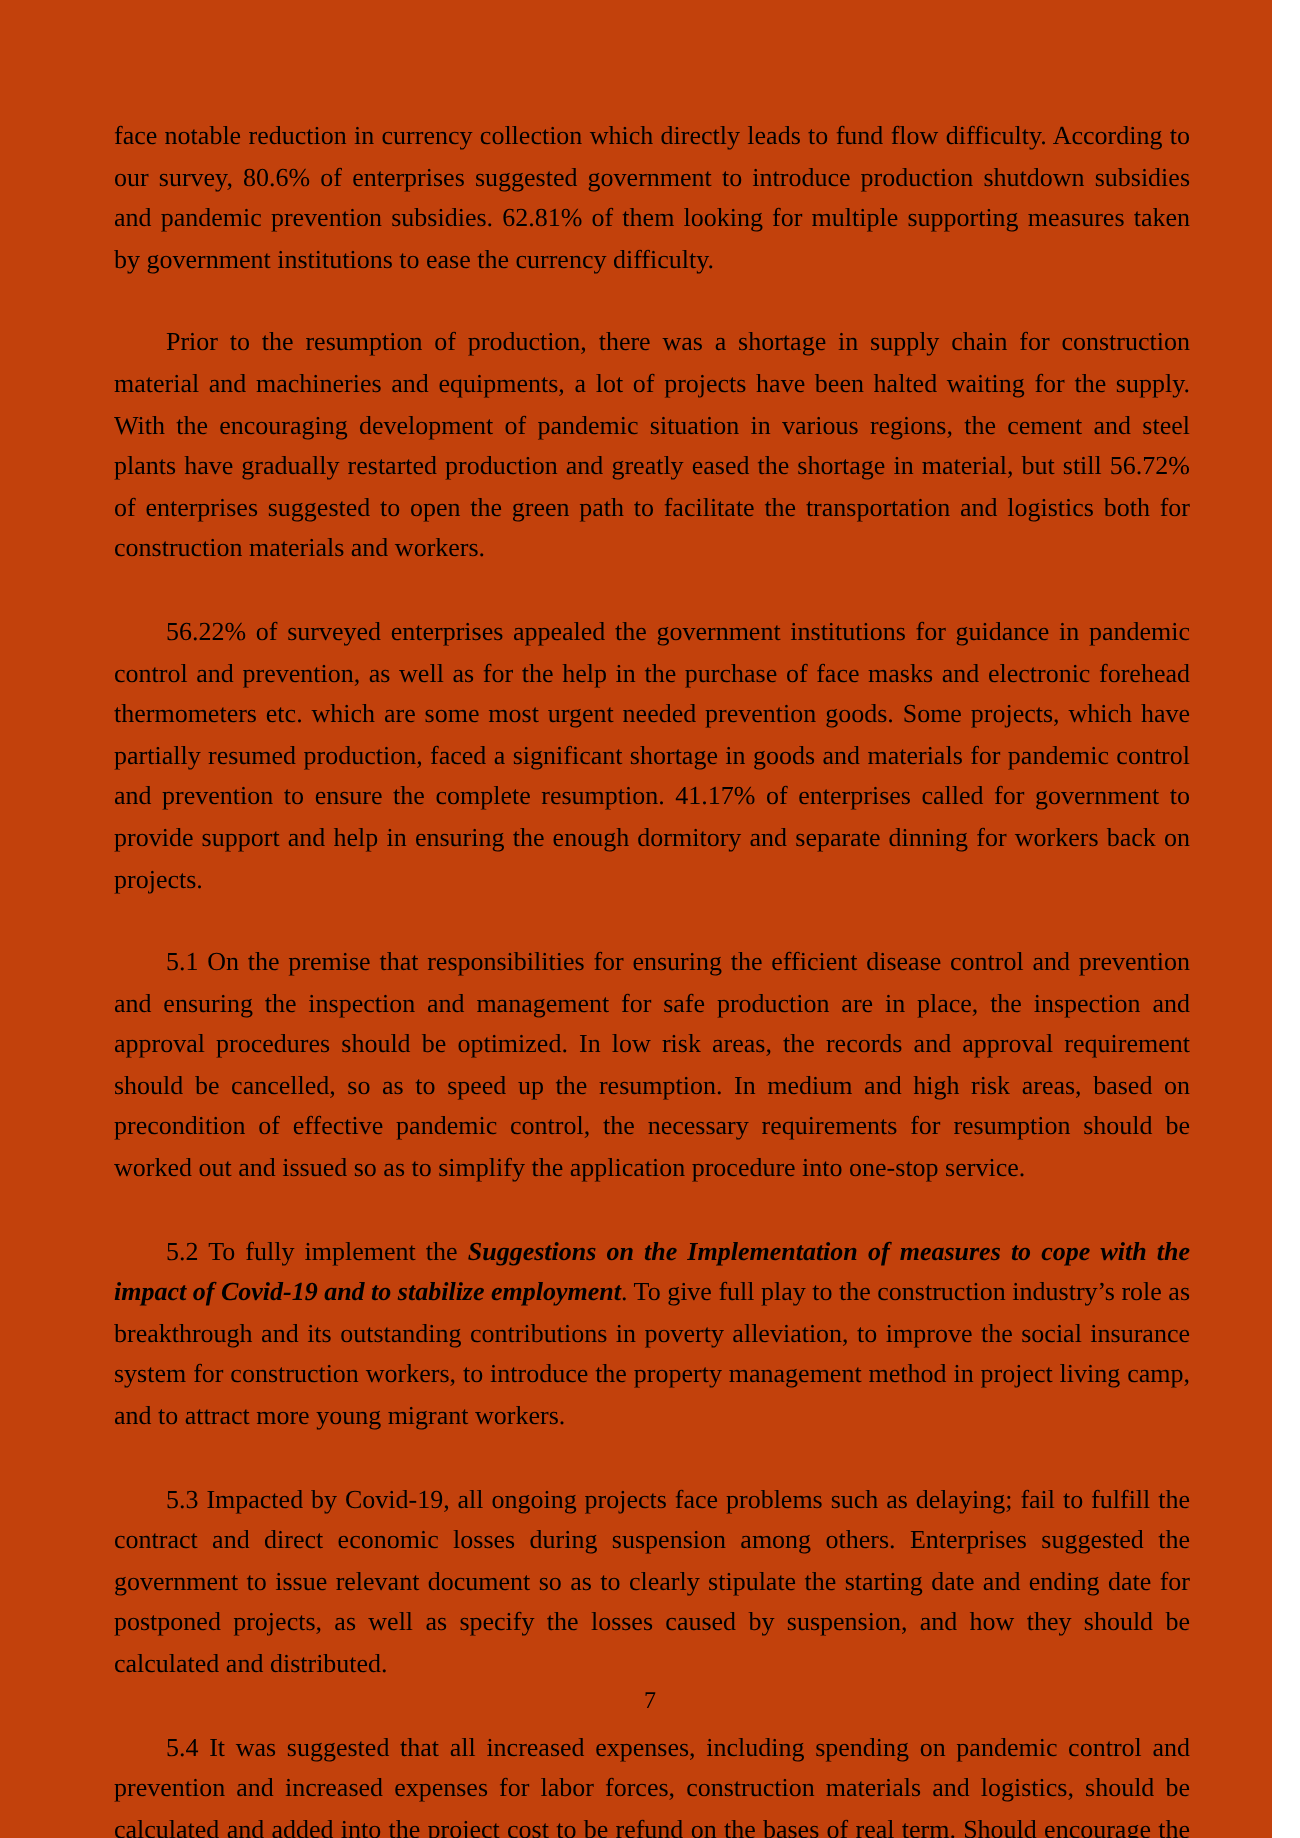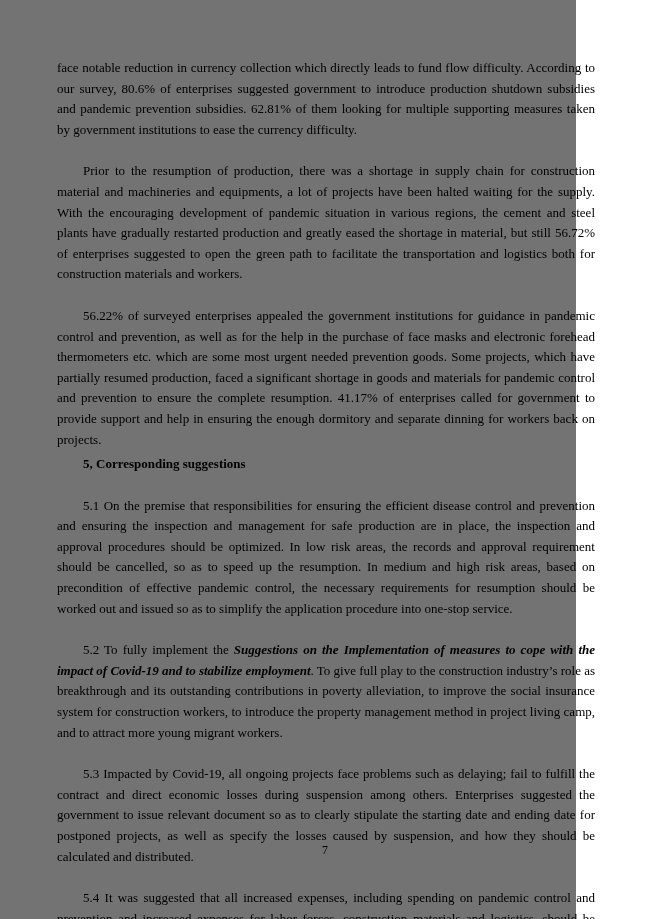--- a/index.html
+++ b/index.html
@@ -8,23 +8,23 @@
     background: #ffffff;
   }
   body {
     width: 650px;
     height: 919px;
     font-family: "Liberation Serif", serif;
     color: #000000;
   }
   .page {
     position: relative;
-    width: 576px;
+    width: 636px;
     height: 919px;
-    background: #737373;
+    background: #c2410c;
     box-sizing: border-box;
   }
   .content {
     position: absolute;
     left: 57px;
     top: 58px;
     width: 538px;
   }
   p {
     margin: 0 0 1px 0;
@@ -72,21 +72,20 @@
   <div class="content">
 
     <p class="">face notable reduction in currency collection which directly leads to fund flow difficulty. According to our survey, 80.6% of enterprises suggested government to introduce production shutdown subsidies and pandemic prevention subsidies. 62.81% of them looking for multiple supporting measures taken by government institutions to ease the currency difficulty.</p>
 
 
     <p class="indent spaced">Prior to the resumption of production, there was a shortage in supply chain for construction material and machineries and equipments, a lot of projects have been halted waiting for the supply. With the encouraging development of pandemic situation in various regions, the cement and steel plants have gradually restarted production and greatly eased the shortage in material, but still 56.72% of enterprises suggested to open the green path to facilitate the transportation and logistics both for construction materials and workers.</p>
 
 
     <p class="indent spaced">56.22% of surveyed enterprises appealed the government institutions for guidance in pandemic control and prevention, as well as for the help in the purchase of face masks and electronic forehead thermometers etc. which are some most urgent needed prevention goods. Some projects, which have partially resumed production, faced a significant shortage in goods and materials for pandemic control and prevention to ensure the complete resumption. 41.17% of enterprises called for government to provide support and help in ensuring the enough dormitory and separate dinning for workers back on projects.</p>
 
-    <p class="heading spaced">5, Corresponding suggestions</p>
 
     <p class="indent spaced">5.1 On the premise that responsibilities for ensuring the efficient disease control and prevention and ensuring the inspection and management for safe production are in place, the inspection and approval procedures should be optimized. In low risk areas, the records and approval requirement should be cancelled, so as to speed up the resumption. In medium and high risk areas, based on precondition of effective pandemic control, the necessary requirements for resumption should be worked out and issued so as to simplify the application procedure into one-stop service.</p>
 
     <p class="indent spaced"><span>5.2 To fully implement the </span><em class="bolditalic">Suggestions on the Implementation of measures to cope with the impact of Covid-19 and to stabilize employment</em><span>. To give full play to the construction industry’s role as breakthrough and its outstanding contributions in poverty alleviation, to improve the social insurance system for construction workers, to introduce the property management method in project living camp, and to attract more young migrant workers.</span></p>
 
     <p class="indent spaced">5.3 Impacted by Covid-19, all ongoing projects face problems such as delaying; fail to fulfill the contract and direct economic losses during suspension among others. Enterprises suggested the government to issue relevant document so as to clearly stipulate the starting date and ending date for postponed projects, as well as specify the losses caused by suspension, and how they should be calculated and distributed.</p>
 
     <p class="indent spaced">5.4 It was suggested that all increased expenses, including spending on pandemic control and prevention and increased expenses for labor forces, construction materials and logistics, should be calculated and added into the project cost to be refund on the bases of real term. Should encourage the owner, construction company and general contractor to enhance cooperation, reasonably share</p>
 
   </div>

